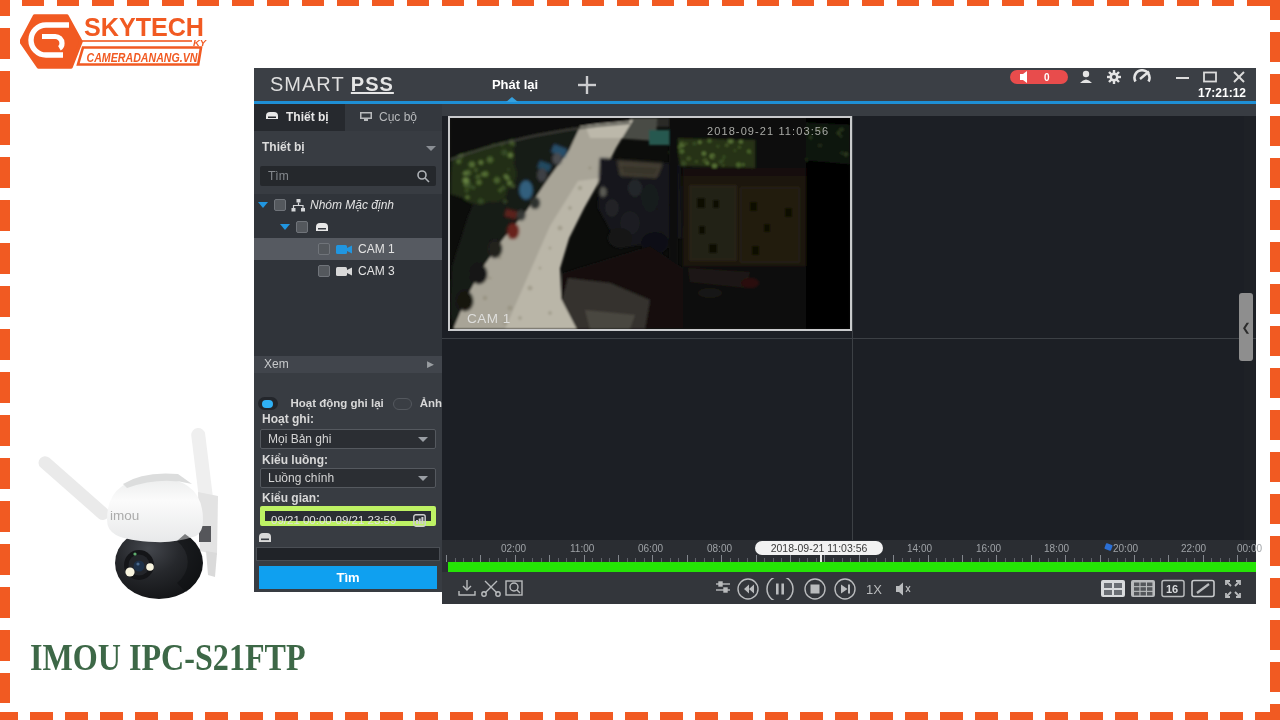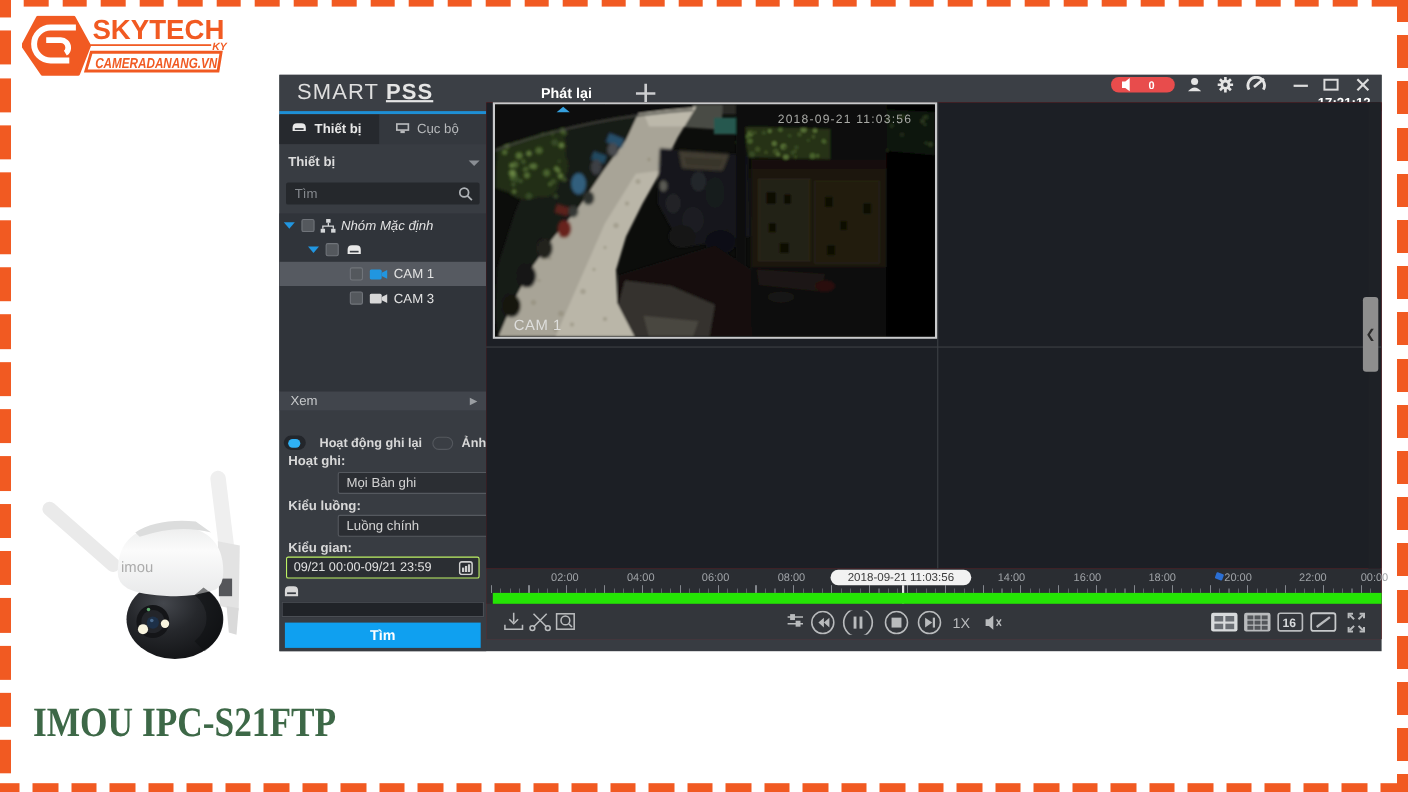--- a/index.html
+++ b/index.html
@@ -48,33 +48,33 @@
   .trow { position:relative; height:22px; line-height:22px; color:#e3e3e3; font-size:12px; }
   .sel { background:#565a61; }
   .cb { position:absolute; top:5px; width:12px; height:12px; background:#54585d;
     border:1px solid #70747a; border-radius:2px; }
   .tri { position:absolute; top:8px; width:0; height:0; border-left:5px solid transparent;
     border-right:5px solid transparent; border-top:6px solid #2196e0; }
   .xem { left:0; top:252px; width:188px; height:17px; background:#41454c; color:#c7c9cb;
     font-size:12px; line-height:17px; padding-left:10px; }
   .lbl { color:#d8d8d8; font-size:12px; font-weight:bold; }
   .combo { left:6px; width:176px; height:20px; background:#2b2e33; border:1px solid #55595f;
-    color:#d4d4d4; font-size:12px; line-height:18px; padding-left:7px; border-radius:2px;margin-left:47px; }
+    color:#d4d4d4; font-size:12px; line-height:18px; padding-left:7px; border-radius:2px; }
   .cocaret { width:0; height:0; border-left:5px solid transparent;
     border-right:5px solid transparent; border-top:5px solid #9a9ea4; }
   .datebox { left:6px; width:176px; height:20px; background:#2b2e33;
-    border:1px solid #bef264; color:#e0e0e0; font-size:11.5px; line-height:18px;
+    border:5px solid #bef264; color:#e0e0e0; font-size:11.5px; line-height:18px;
     padding-left:6px; border-radius:2px; }
   .inbox { left:2px; width:184px; height:14px; background:#202328;
     border:1px solid #4a4e54; }
   .timbtn { left:5px; width:178px; height:23px; background:#0fa0f0; color:#fff;
     font-size:13px; font-weight:bold; text-align:center; line-height:23px; }
 
   
-  .main { left:188px; top:25px; width:814px; height:488px; background:#b91c1c; }
+  .main { left:188px; top:48px; width:814px; height:488px; background:#a21caf; }
   .grid { left:0; top:0; width:814px; height:424px; background:#1c1f25; }
   .vline { left:410px; top:0; width:1px; height:424px; background:#3c4045; }
   .hline { left:0; top:222px; width:814px; height:1px; background:#3c4045; }
   .cell1 { left:6px; top:0; width:404px; height:215px; border:2px solid #c9cacc; background:#0b0c0a; }
   .handle { left:797px; top:177px; width:14px; height:68px; background:#8e8e8e;
     border-radius:3px; color:#2b2b2b; font-size:11px; line-height:68px; text-align:center; }
 
   
   .tl { left:0; top:424px; width:814px; height:32px; background:#2a2d32; }
   .tlabel { position:absolute; top:3px; color:#9fa3a7; font-size:10px; }
@@ -468,21 +468,21 @@
 
           <text x="257" y="16.5" font-size="11" fill="#a9aaa6" font-family="Liberation Sans" letter-spacing="1.1">2018-09-21 11:03:56</text>
 
           <text x="17" y="205" font-size="13.5" fill="#dededc" font-family="Liberation Sans" letter-spacing="0.5">CAM 1</text>
         </svg>
       </div>
       <div class="abs handle">❮</div>
     </div>
     <div class="abs tl">
       <span class="tlabel" style="left:59px;">02:00</span>
-      <span class="tlabel" style="left:128px;">04:00</span>
+      <span class="tlabel" style="left:128px;">11:00</span>
       <span class="tlabel" style="left:196px;">06:00</span>
       <span class="tlabel" style="left:265px;">08:00</span>
       <span class="tlabel" style="left:465px;">14:00</span>
       <span class="tlabel" style="left:534px;">16:00</span>
       <span class="tlabel" style="left:602px;">18:00</span>
       <span class="tlabel" style="left:671px;">20:00</span>
       <span class="tlabel" style="left:739px;">22:00</span>
       <span class="tlabel" style="left:795px;">00:00</span>
       <div class="ticks"></div>
       <div class="abs tip">2018-09-21 11:03:56</div>

